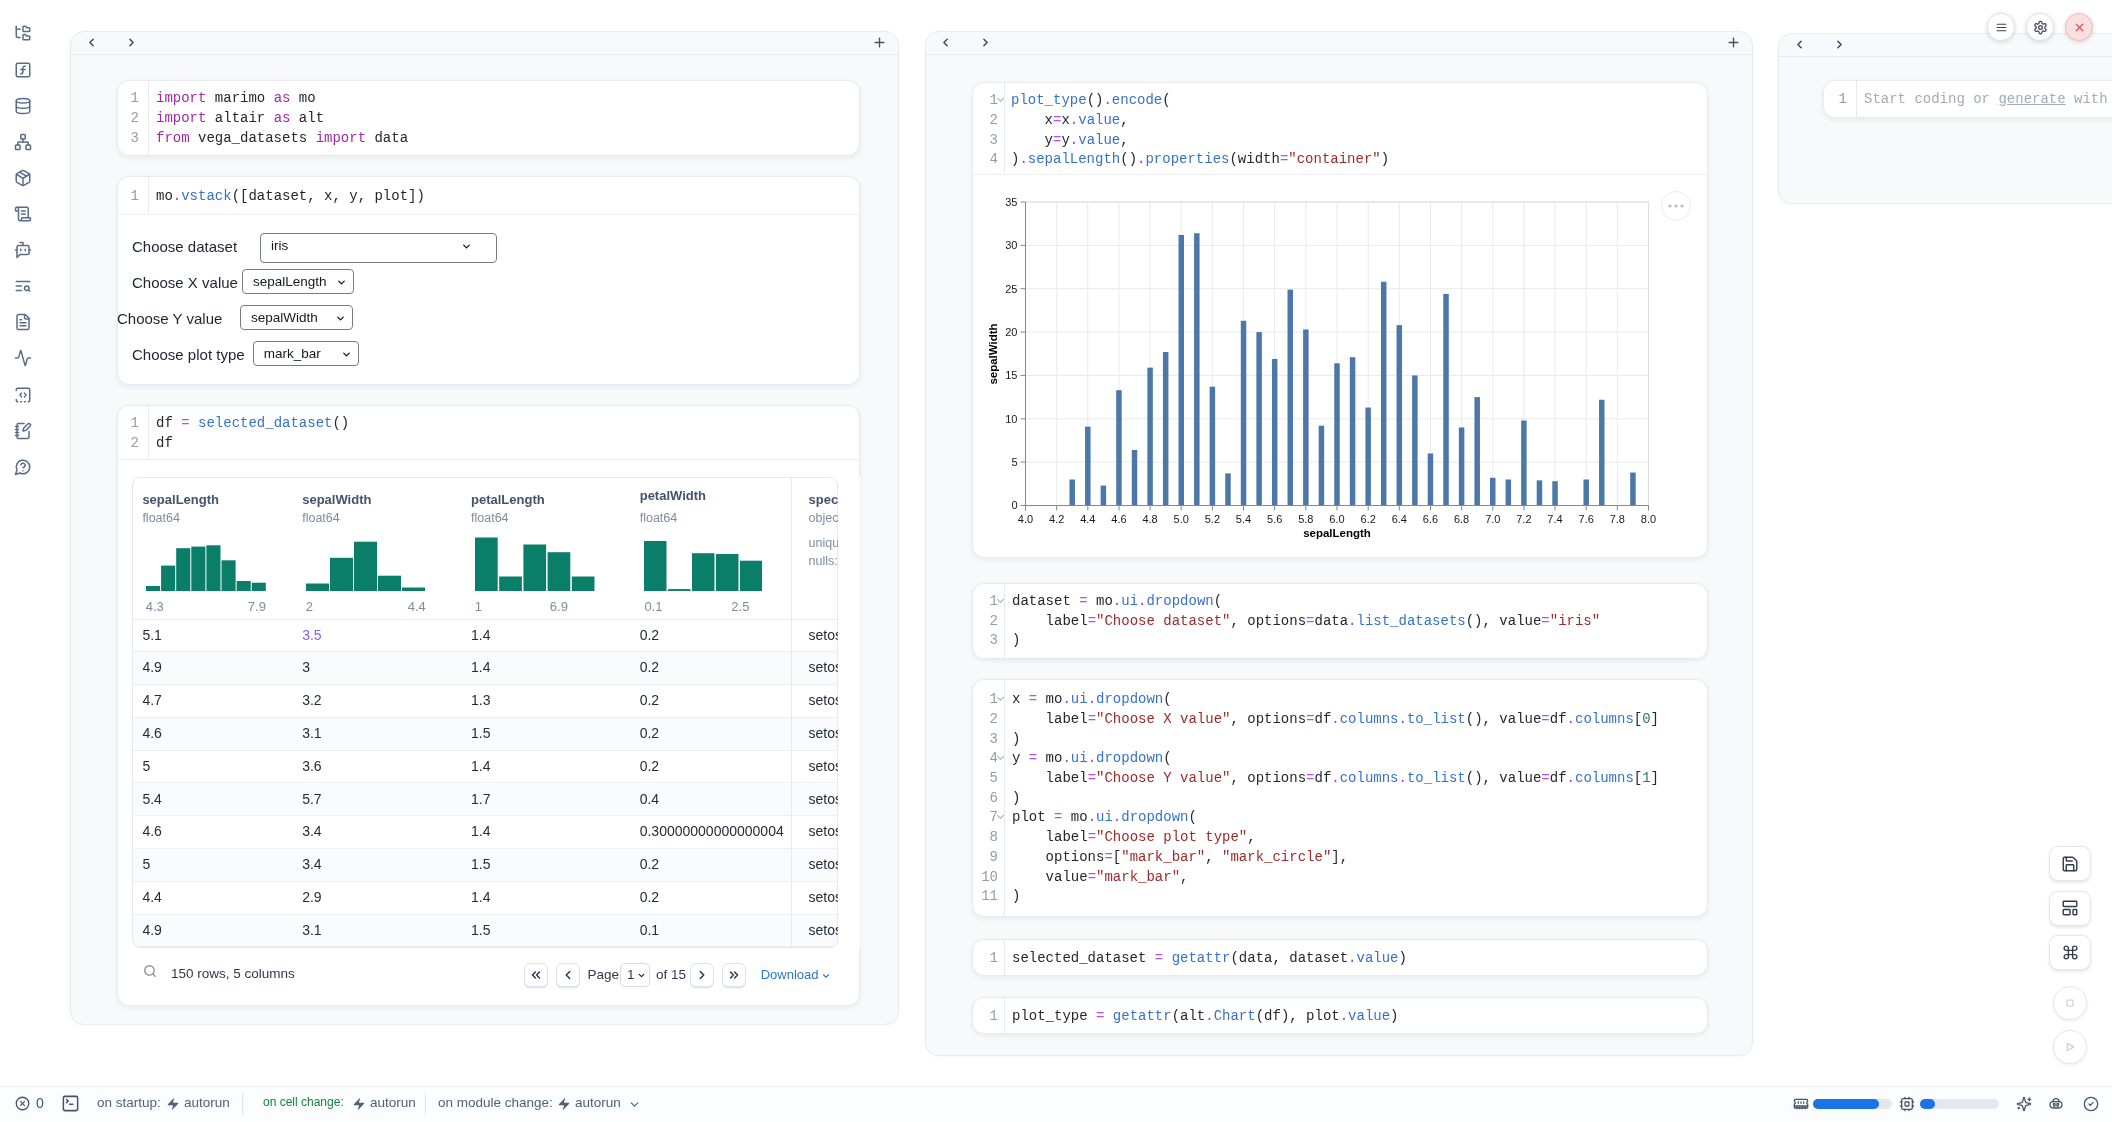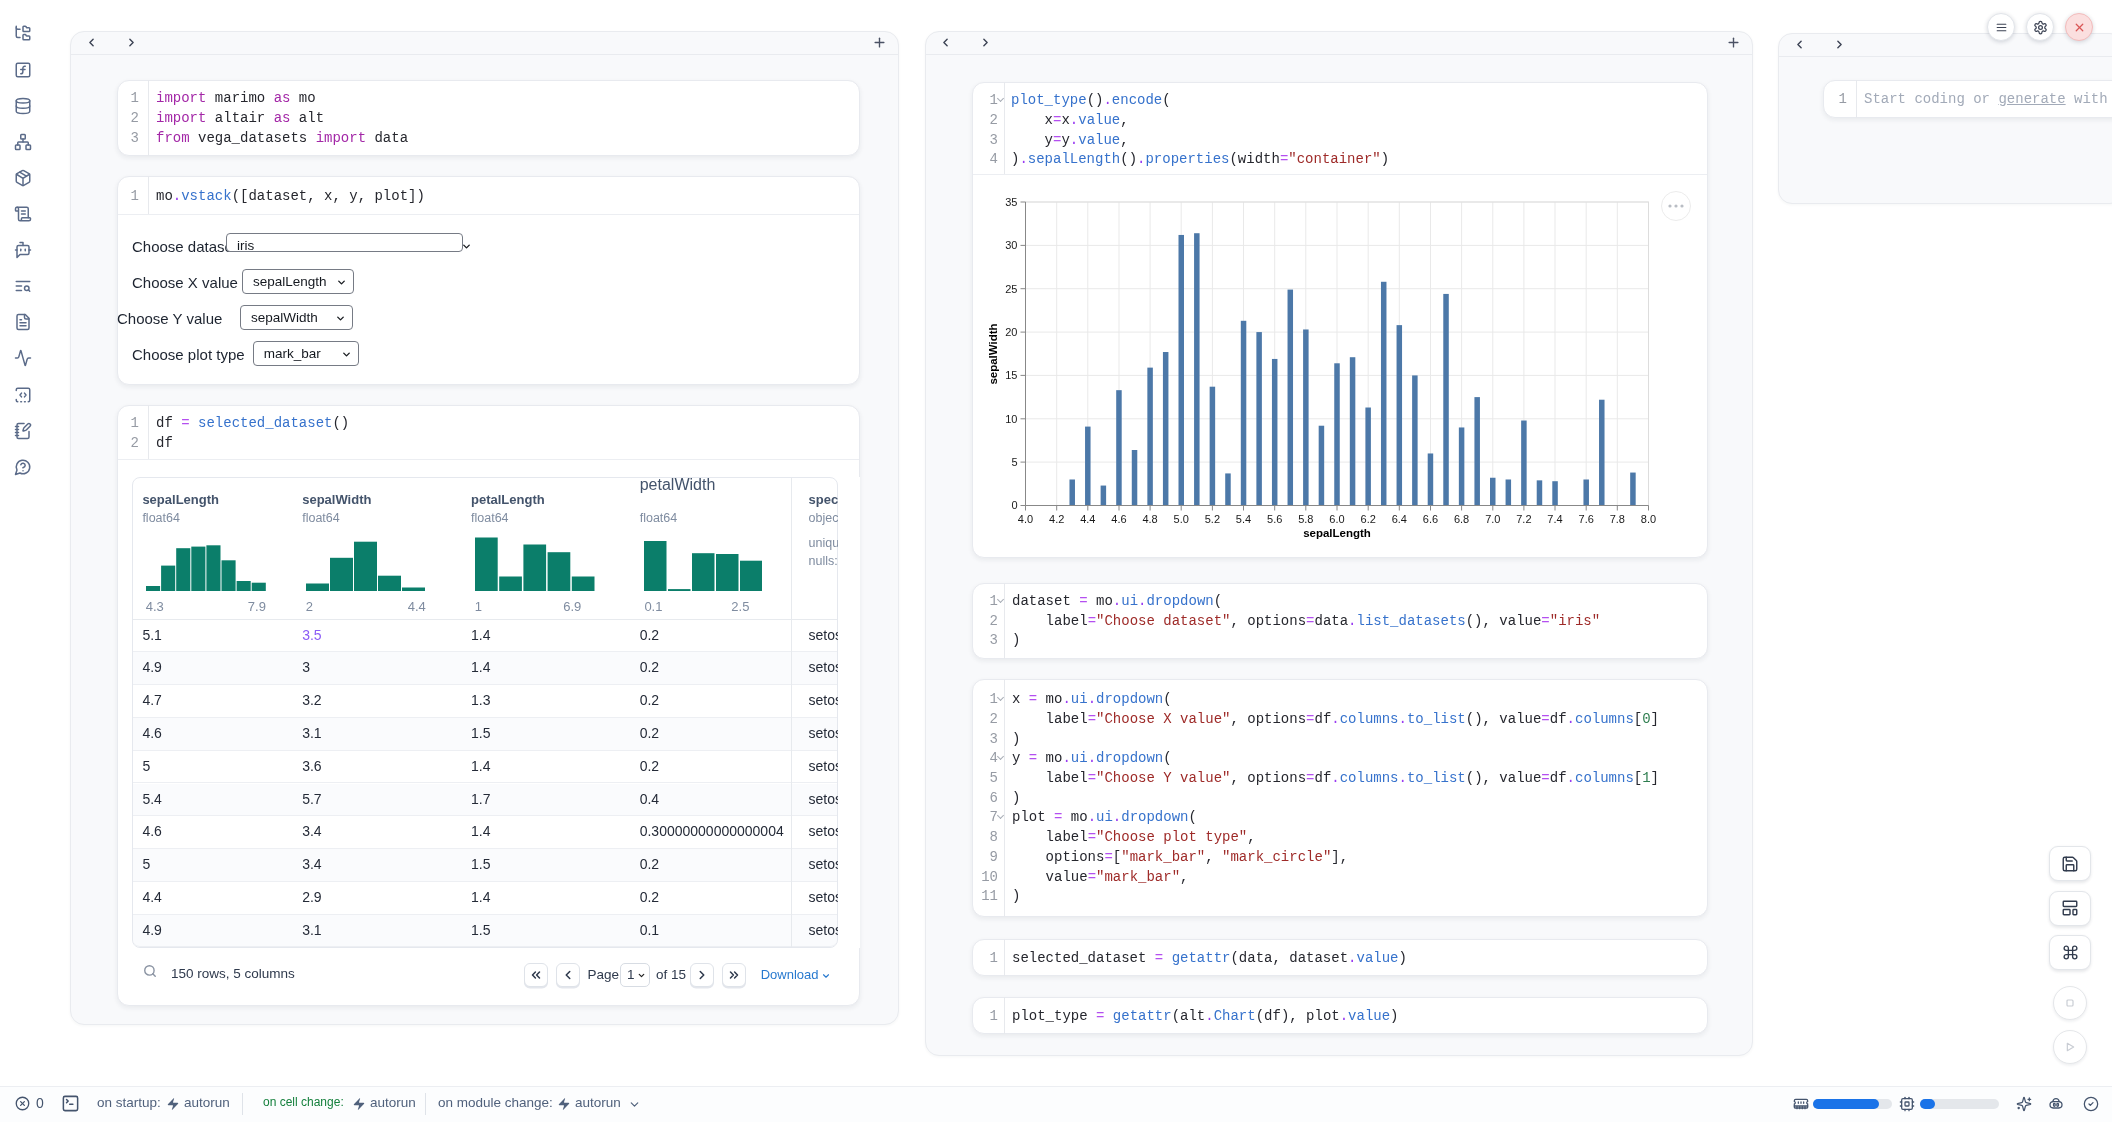--- a/index.html
+++ b/index.html
@@ -137,21 +137,21 @@
 <div class="ln" style="left:117px;top:108.0px;width:22px">2</div>
 <div class="cl" style="left:156px;top:108.0px"><span class="kw">import</span> altair <span class="kw">as</span> alt</div>
 <div class="ln" style="left:117px;top:127.7px;width:22px">3</div>
 <div class="cl" style="left:156px;top:127.7px"><span class="kw">from</span> vega_datasets <span class="kw">import</span> data</div>
 <div class="cell" style="left:117px;top:176px;width:743px;height:209px"></div>
 <div class="abs" style="left:117px;top:176px;width:32px;height:38px;border-right:1px solid #e7e9ed"></div>
 <div class="ln" style="left:117px;top:186px;width:22px">1</div>
 <div class="cl" style="left:156px;top:186px">mo<span class="dt">.</span><span class="fn">vstack</span>([dataset, x, y, plot])</div>
 <div class="abs" style="left:118px;top:214px;width:741px;height:1px;background:#eceef2"></div>
 <div class="lbl" style="left:132px;top:233.5px">Choose dataset</div>
-<div class="sel" style="left:226px;top:233px;width:237px;height:19px">iris</div>
+<div class="sel" style="left:260px;top:233px;width:237px;height:30px">iris</div>
 <svg style="left:461px;top:240.5px;position:absolute" width="11" height="11" viewBox="0 0 24 24" fill="none" stroke="#1a1d22" stroke-width="3" stroke-linecap="round" stroke-linejoin="round">
     <path d="m6 9 6 6 6-6"></path>
   </svg>
 <div class="lbl" style="left:132px;top:269.5px">Choose X value</div>
 <div class="sel" style="left:242px;top:269px;width:112px;height:24.5px">sepalLength</div>
 <svg style="left:336px;top:276.5px;position:absolute" width="11" height="11" viewBox="0 0 24 24" fill="none" stroke="#1a1d22" stroke-width="3" stroke-linecap="round" stroke-linejoin="round">
     <path d="m6 9 6 6 6-6"></path>
   </svg>
 <div class="lbl" style="left:117px;top:305.5px">Choose Y value</div>
 <div class="sel" style="left:240px;top:305px;width:113px;height:24.5px">sepalWidth</div>
@@ -170,21 +170,21 @@
 <div class="ln" style="left:117px;top:432.5px;width:22px">2</div>
 <div class="cl" style="left:156px;top:432.5px">df</div>
 <div class="abs" style="left:118px;top:459px;width:741px;height:1px;background:#eceef2"></div>
 <div class="abs" style="left:132px;top:477px;width:705.5px;height:470.5px;border:1px solid #e5e8ee;border-radius:8px;background:#fff"></div>
 <div class="abs" style="left:142.4px;top:492px;font-size:13px;font-weight:bold;color:#43536b;white-space:nowrap">sepalLength</div>
 <div class="abs" style="left:142.4px;top:511px;font-size:12.5px;color:#7f8ca0;white-space:nowrap">float64</div>
 <div class="abs" style="left:302.2px;top:492px;font-size:13px;font-weight:bold;color:#43536b;white-space:nowrap">sepalWidth</div>
 <div class="abs" style="left:302.2px;top:511px;font-size:12.5px;color:#7f8ca0;white-space:nowrap">float64</div>
 <div class="abs" style="left:471px;top:492px;font-size:13px;font-weight:bold;color:#43536b;white-space:nowrap">petalLength</div>
 <div class="abs" style="left:471px;top:511px;font-size:12.5px;color:#7f8ca0;white-space:nowrap">float64</div>
-<div class="abs" style="left:639.7px;top:476px;font-size:16px;font-weight:normal;color:#43536b;white-space:nowrap">petalWidth</div>
+<div class="abs" style="left:639.7px;top:488px;font-size:13px;font-weight:bold;color:#43536b;white-space:nowrap">petalWidth</div>
 <div class="abs" style="left:639.7px;top:511px;font-size:12.5px;color:#7f8ca0;white-space:nowrap">float64</div>
 <div class="abs" style="left:808.5px;top:492px;font-size:13px;font-weight:bold;color:#43536b;white-space:nowrap">species</div>
 <div class="abs" style="left:808.5px;top:511px;font-size:12.5px;color:#7f8ca0;white-space:nowrap">object</div>
 <div class="abs" style="left:808.5px;top:536px;font-size:12.5px;color:#7f8ca0;white-space:nowrap">unique:</div>
 <div class="abs" style="left:808.5px;top:554px;font-size:12.5px;color:#7f8ca0;white-space:nowrap">nulls:</div>
 <svg class="abs" style="left:145.7px;top:535px" width="120" height="56">
     <rect x="0.0" y="51.0" width="14.1" height="5.0" fill="#0b7e6a"></rect>
     <rect x="15.1" y="30.6" width="14.1" height="25.4" fill="#0b7e6a"></rect>
     <rect x="30.2" y="13.2" width="14.1" height="42.8" fill="#0b7e6a"></rect>
     <rect x="45.3" y="11.6" width="14.1" height="44.4" fill="#0b7e6a"></rect>
@@ -212,21 +212,21 @@
     <rect x="24.0" y="54.1" width="22.5" height="1.9" fill="#0b7e6a"></rect>
     <rect x="48.0" y="18.2" width="22.5" height="37.8" fill="#0b7e6a"></rect>
     <rect x="72.0" y="19.0" width="22.5" height="37.0" fill="#0b7e6a"></rect>
     <rect x="96.0" y="25.7" width="22.5" height="30.3" fill="#0b7e6a"></rect>
   </svg>
 <div class="abs" style="left:145.7px;top:599px;font-size:13px;color:#7f8ca0">4.3</div>
 <div class="abs" style="left:220.89999999999998px;top:599px;width:45px;text-align:right;font-size:13px;color:#7f8ca0">7.9</div>
 <div class="abs" style="left:305.8px;top:599px;font-size:13px;color:#7f8ca0">2</div>
 <div class="abs" style="left:380.8px;top:599px;width:45px;text-align:right;font-size:13px;color:#7f8ca0">4.4</div>
 <div class="abs" style="left:474.8px;top:599px;font-size:13px;color:#7f8ca0">1</div>
-<div class="abs" style="left:549.8px;top:599px;width:45px;text-align:center;font-size:13px;color:#7f8ca0">6.9</div>
+<div class="abs" style="left:549.8px;top:599px;width:45px;text-align:left;font-size:13px;color:#7f8ca0">6.9</div>
 <div class="abs" style="left:644.4px;top:599px;font-size:13px;color:#7f8ca0">0.1</div>
 <div class="abs" style="left:717.9px;top:599px;width:45px;text-align:center;font-size:13px;color:#7f8ca0">2.5</div>
 <div class="abs" style="left:133px;top:618.5px;width:703.5px;height:1px;background:#e7eaee"></div>
 <div class="abs" style="left:133px;top:619.5px;width:703.5px;height:32.8px;background:#fff;border-bottom:1px solid #edeff3"></div>
 <div class="abs" style="left:142.4px;top:626.5px;font-size:14px;color:#252b38;white-space:nowrap">5.1</div>
 <div class="abs" style="left:302.2px;top:626.5px;font-size:14px;color:#8b5cf6;white-space:nowrap">3.5</div>
 <div class="abs" style="left:471px;top:626.5px;font-size:14px;color:#252b38;white-space:nowrap">1.4</div>
 <div class="abs" style="left:639.7px;top:626.5px;font-size:14px;color:#252b38;white-space:nowrap">0.2</div>
 <div class="abs" style="left:808.5px;top:626.5px;font-size:14px;color:#252b38;white-space:nowrap">setosa</div>
 <div class="abs" style="left:133px;top:652.3px;width:703.5px;height:32.8px;background:#fafbfd;border-bottom:1px solid #edeff3"></div>

